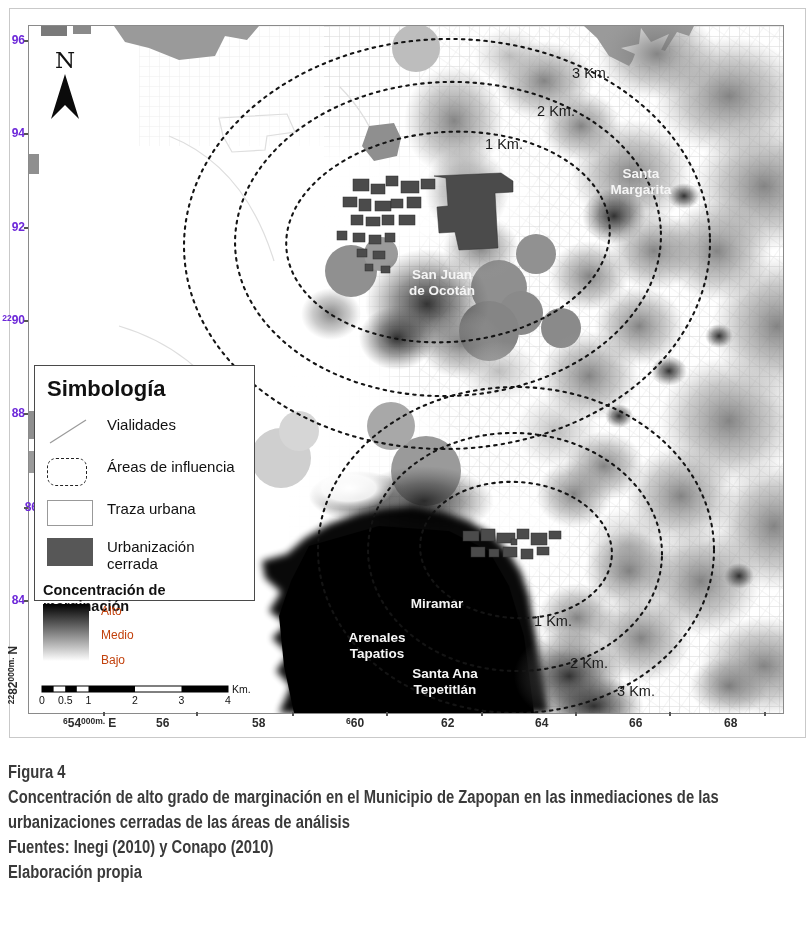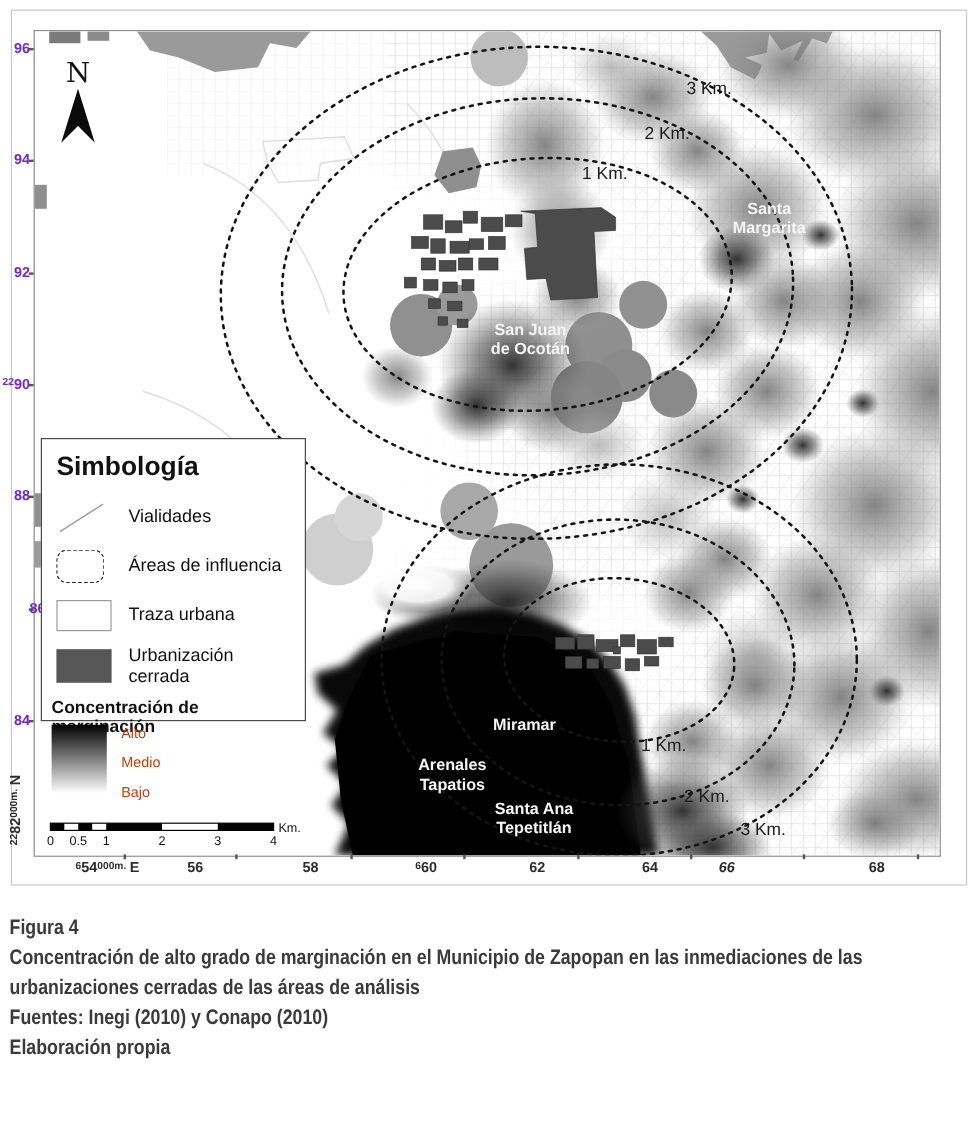--- a/index.html
+++ b/index.html
@@ -11,21 +11,21 @@
   .yl{position:absolute;width:25px;text-align:right;font-size:12px;font-weight:bold;color:#6d28d9;left:0;}
   .xl{position:absolute;width:80px;font-size:12px;font-weight:bold;color:#2c2c2c;top:716px;}
   .ax sup,.yl sup{font-size:8.5px;vertical-align:3px;font-weight:bold;}
   .suffix{margin-left:3px;}
   .y-origin{position:absolute;left:-33px;top:668px;width:92px;height:14px;font-size:12px;font-weight:bold;color:#2c2c2c;transform:rotate(-90deg);text-align:center;}
   .tickL{position:absolute;width:4px;height:1.5px;background:#555;left:24px;}
   .tickB{position:absolute;width:1.5px;height:4px;background:#555;top:712px;}
   
   .legend{position:absolute;left:34px;top:365px;width:221px;height:236px;background:#fff;border:1.4px solid #4a4a4a;box-sizing:border-box;z-index:5;}
   .legend-title{position:absolute;left:12px;top:10px;font-size:22px;font-weight:bold;color:#111;}
-  .lrow{position:absolute;left:12px;display:flex;align-items:center;}
+  .lrow{position:absolute;left:12px;display:flex;align-items:flex-start;}
   .lsym{width:46px;display:flex;justify-content:flex-start;align-items:center;flex:0 0 46px;}
   .llabel{font-size:15px;color:#111;margin-left:14px;line-height:1.15;}
   .sym-dashed{width:38px;height:26px;border:1.6px dashed #222;border-radius:9px;}
   .sym-white{width:44px;height:24px;border:1px solid #999;background:#fff;}
   .sym-dark{width:48px;height:28px;background:#575757;}
   .marg-title{position:absolute;left:8px;top:216px;font-size:14.5px;font-weight:bold;color:#111;}
   .grad{position:absolute;left:8px;top:238px;width:46px;height:57px;background:linear-gradient(#000,#fff);}
   .grad-lab{position:absolute;left:66px;font-size:12px;color:#c2410c;}
   
   .scalebar{position:absolute;left:38px;top:683px;width:220px;height:24px;z-index:6;}
@@ -330,21 +330,21 @@
   <div class="tickL" style="top:413px;"></div>
   <div class="tickL" style="top:507px;"></div>
   <div class="tickL" style="top:600px;"></div>
 
   <div class="xl ax" style="left:63px;"><sup>6</sup><span>54</span><sup>000m.</sup><span class="suffix">E</span></div>
   <div class="xl ax" style="left:156px;"><sup></sup><span>56</span></div>
   <div class="xl ax" style="left:252px;"><sup></sup><span>58</span></div>
   <div class="xl ax" style="left:346px;"><sup>6</sup><span>60</span></div>
   <div class="xl ax" style="left:441px;"><sup></sup><span>62</span></div>
   <div class="xl ax" style="left:535px;"><sup></sup><span>64</span></div>
-  <div class="xl ax" style="left:599px;font-style:italic;"><sup></sup><span>66</span></div>
+  <div class="xl ax" style="left:629px;"><sup></sup><span>66</span></div>
   <div class="xl ax" style="left:724px;"><sup></sup><span>68</span></div>
   <div class="tickB" style="left:103px;"></div>
   <div class="tickB" style="left:196px;"></div>
   <div class="tickB" style="left:292px;"></div>
   <div class="tickB" style="left:386px;"></div>
   <div class="tickB" style="left:481px;"></div>
   <div class="tickB" style="left:575px;"></div>
   <div class="tickB" style="left:669px;"></div>
   <div class="tickB" style="left:764px;"></div>
 

